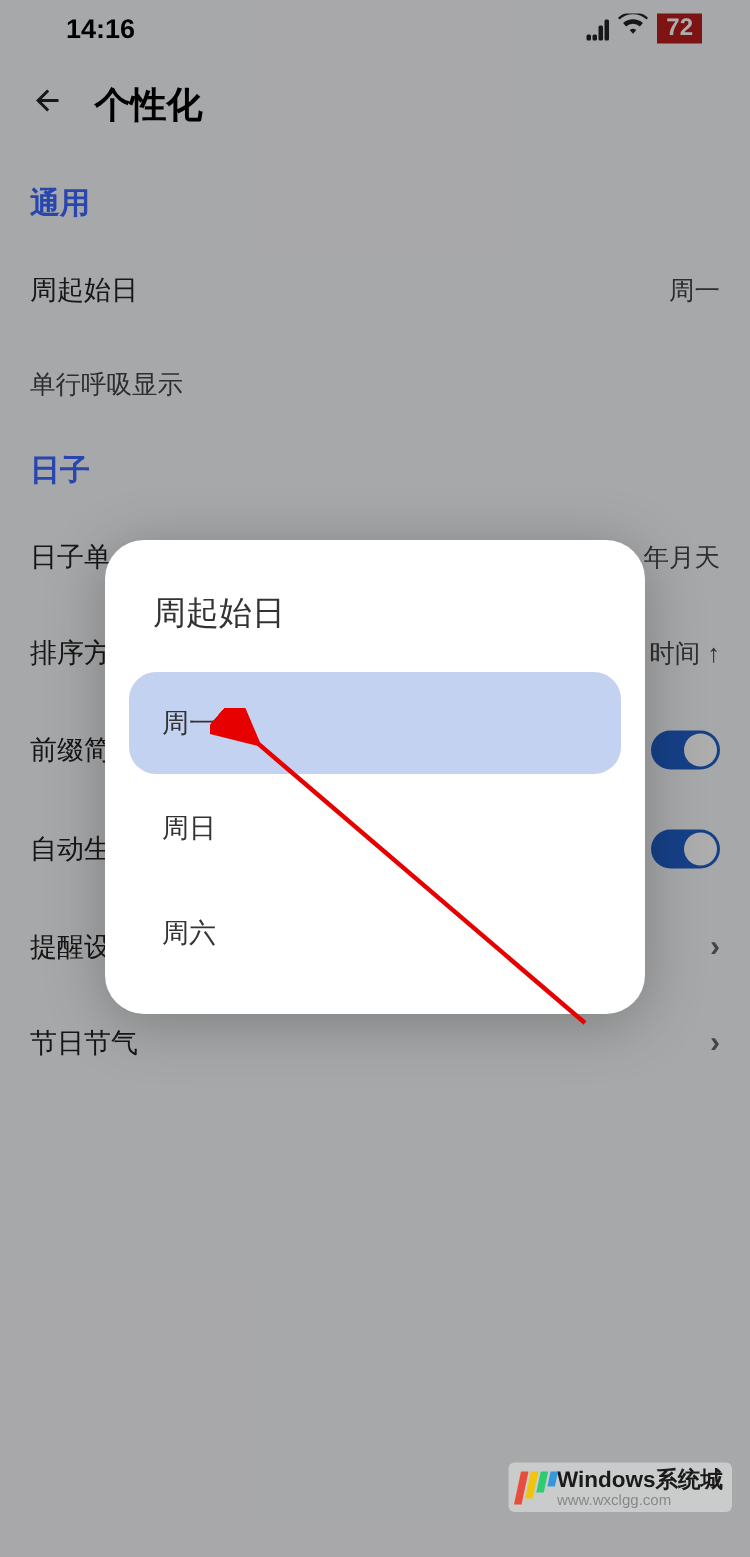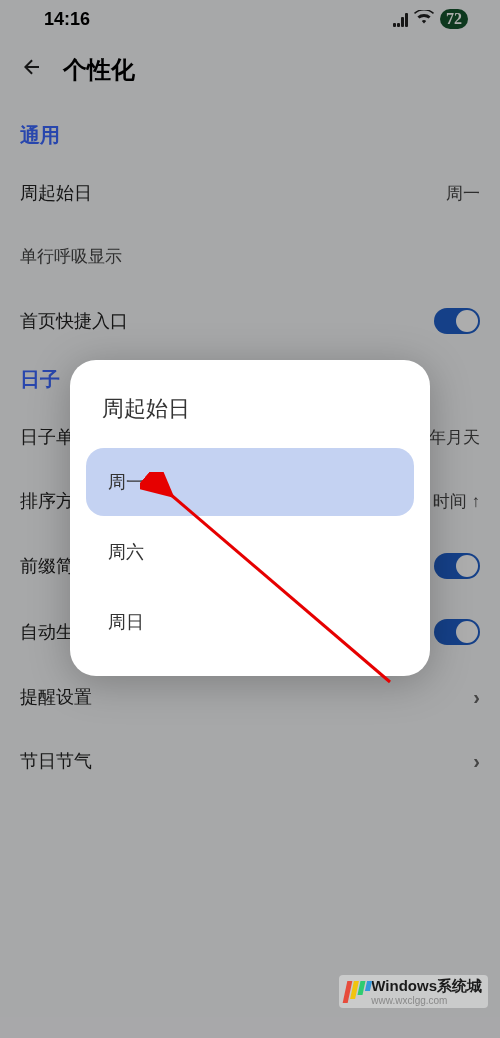--- a/index.html
+++ b/index.html
@@ -3,21 +3,21 @@
   <meta charset="utf-8">
   <style>
     * { margin: 0; padding: 0; box-sizing: border-box; font-family: -apple-system, "PingFang SC", "Microsoft YaHei", sans-serif; }
     body { width: 500px; height: 1038px; background: #f7f8fa; position: relative; overflow: hidden; }
 
     .status-bar { height: 38px; display: flex; justify-content: space-between; align-items: center; padding: 0 32px 0 44px; font-weight: 700; font-size: 18px; gap: 19px; }
     .status-right { display: flex; align-items: center; gap: 6px; }
     .signal { display: flex; align-items: end; gap: 1px; height: 16px; }
     .signal span { width: 3px; background: #222; border-radius: 1px; }
     .wifi { font-size: 16px; }
-    .battery { background: #14532d; color: #fff; padding: 1px 6px; border-radius: 10px; font-size: 16px; font-family: Liberation Serif, serif; }
+    .battery { background: #b91c1c; color: #fff; padding: 1px 6px; border-radius: 0; font-size: 16px; }
 
     .header { display: flex; align-items: center; gap: 19px; padding: 16px 20px 24px; }
     .back-arrow { font-size: 26px; }
     .page-title { font-size: 24px; font-weight: 700; }
 
     .content { padding: 0 18px; }
     .section-title { color: #3b68ff; font-size: 20px; font-weight: 600; padding: 12px 2px; }
 
     .row { display: flex; justify-content: space-between; align-items: center; padding: 20px 2px; }
     .row-label { font-size: 18px; color: #222; display: flex; align-items: center; gap: 4px; }
@@ -80,24 +80,20 @@
 
   <div class="row">
     <span class="row-label">周起始日</span>
     <span class="row-value">周一</span>
   </div>
 
   <div class="row">
     <span class="row-value">单行呼吸显示</span>
   </div>
 
-  <div class="row">
-    <span class="row-label">首页快捷入口</span>
-    <span class="toggle on"></span>
-  </div>
 
   <div class="section-title">日子</div>
 
   <div class="row">
     <span class="row-label">日子单</span>
     <span class="row-value">年月天</span>
   </div>
 
   <div class="row">
     <span class="row-label">排序方</span>
@@ -124,22 +120,22 @@
     <span class="row-label">节日节气</span>
     <span class="chevron">›</span>
   </div>
 </div>
 
 <div class="scrim"></div>
 
 <div class="dialog">
   <div class="dialog-title">周起始日</div>
   <div class="option selected">周一</div>
+  <div class="option">周日</div>
   <div class="option">周六</div>
-  <div class="option">周日</div>
 </div>
 
 <svg class="arrow-svg" width="270" height="230">
   <defs>
       <marker id="ah" markerWidth="12" markerHeight="12" refX="2" refY="6" orient="auto">
         <path d="M12 0 L0 6 L12 12 Z" fill="#e60000"></path>
       </marker>
     </defs>
   <line x1="250" y1="210" x2="30" y2="22" stroke="#e60000" stroke-width="3" marker-end="url(#ah)"></line>
 </svg>

